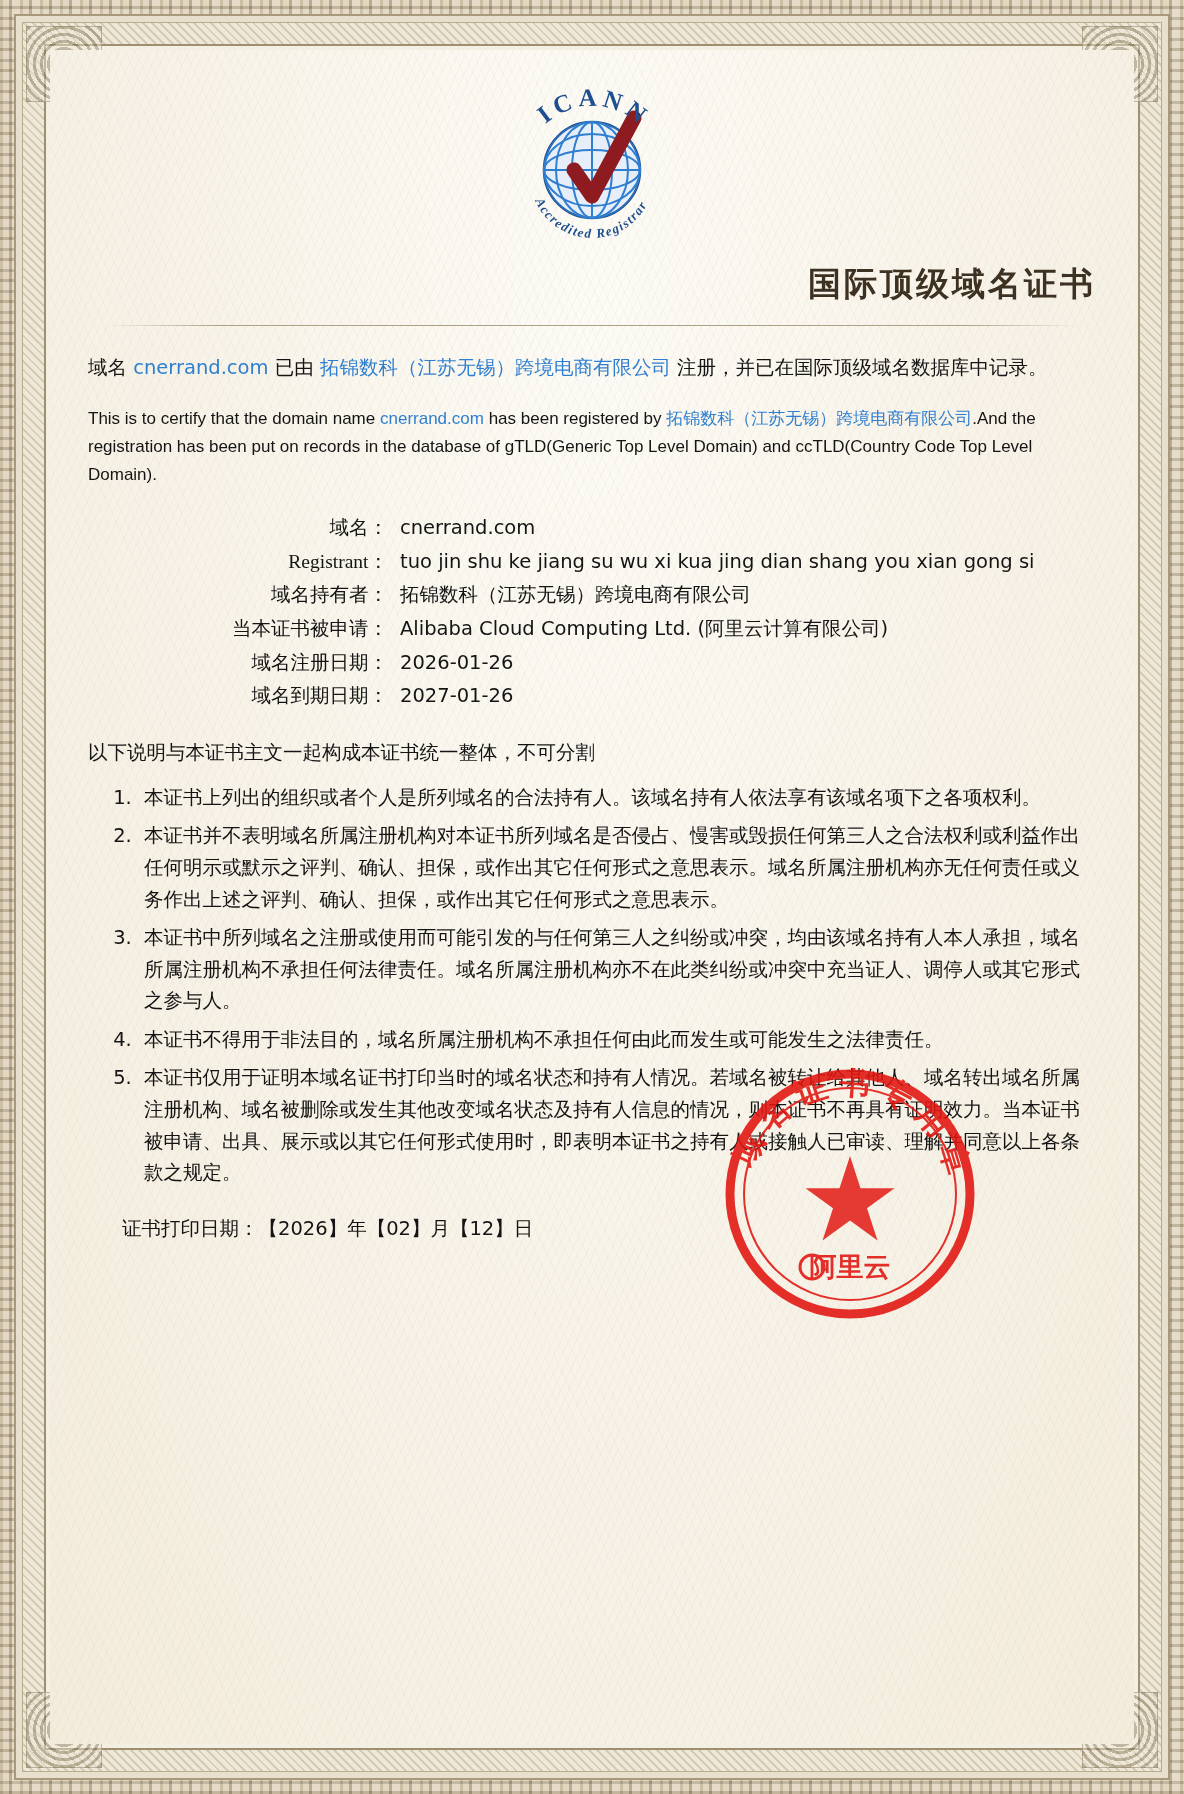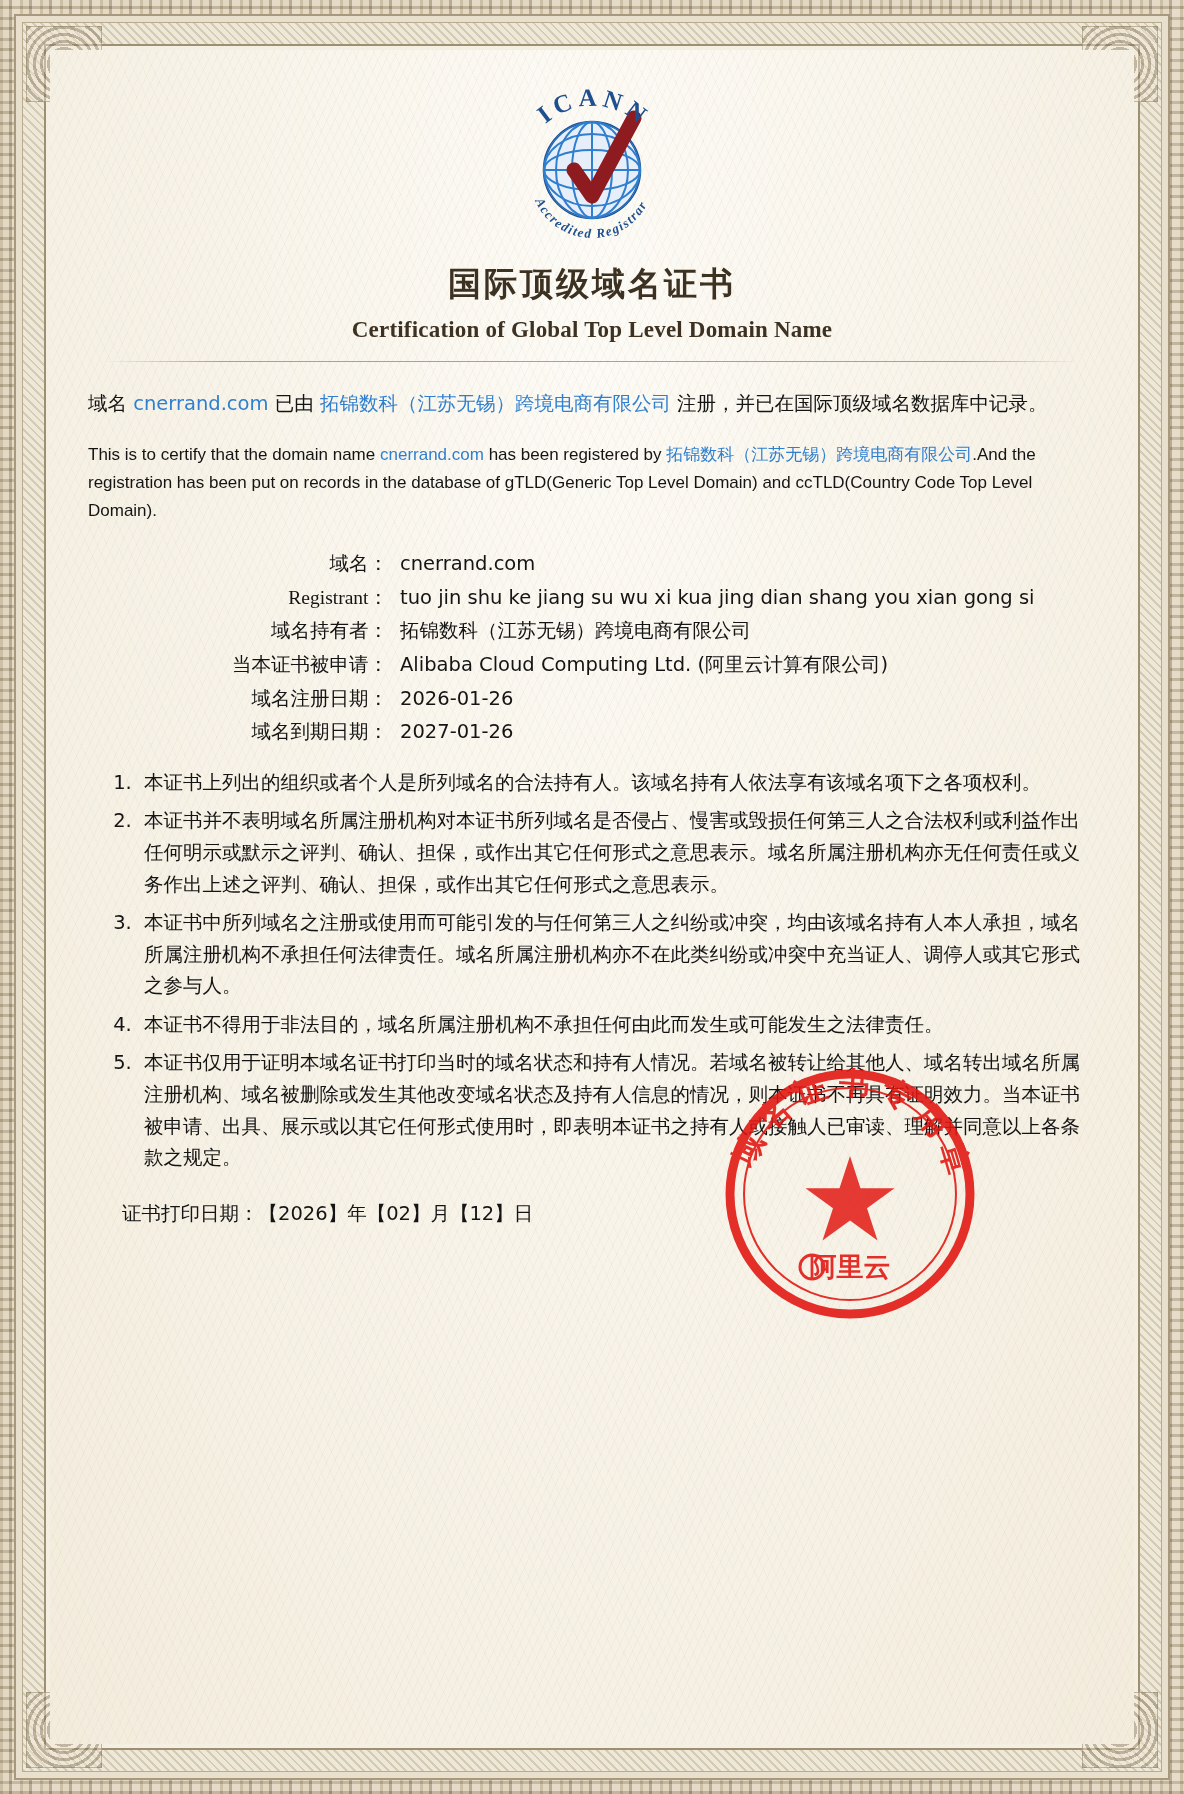--- a/index.html
+++ b/index.html
@@ -114,20 +114,21 @@
   .title-block {
     text-align: center;
     margin-top: 10px;
   }
   .title-cn {
     font-family: Liberation Sans, sans-serif;
     font-size: 33px;
     font-weight: bold;
     letter-spacing: 3px;
     color: #3d3122;
+    text-align: right;
   }
   .title-en {
     font-family: "Liberation Serif", serif;
     font-size: 23px;
     font-weight: bold;
     color: #3d3122;
     margin-top: 10px;
     letter-spacing: 0.2px;
   }
   .divider {
@@ -271,21 +272,20 @@
 
             <text font-family="Liberation Serif, serif" font-size="13" font-style="italic" font-weight="bold" fill="#1f4f8f" letter-spacing="1.5">
               <textPath href="#arcBottom" startOffset="13%">Accredited Registrar</textPath>
             </text>
           </svg>
         </div>
       </div>
 
       <div class="title-block">
         <div class="title-cn">国际顶级域名证书</div>
-        <div class="title-en">Certification of Global Top Level Domain Name</div>
       </div>
       <div class="divider"></div>
 
       <div class="body">
 
         <p class="para"><span>域名 </span><span class="hl">cnerrand.com</span><span> 已由 </span><span class="hl-cn">拓锦数科（江苏无锡）跨境电商有限公司</span><span> 注册，并已在国际顶级域名数据库中记录。</span></p>
 
         <p class="para en"><span>This is to certify that the domain name </span><span class="hl">cnerrand.com</span><span> has been registered by </span><span class="hl-cn">拓锦数科（江苏无锡）跨境电商有限公司</span><span>.And the registration has been put on records in the database of gTLD(Generic Top Level Domain) and ccTLD(Country Code Top Level Domain).</span></p>
 
         <div class="details">
@@ -308,20 +308,21 @@
           <div class="drow">
             <div class="dlabel">域名注册日期：</div>
             <div class="dvalue">2026-01-26</div>
           </div>
           <div class="drow">
             <div class="dlabel">域名到期日期：</div>
             <div class="dvalue">2027-01-26</div>
           </div>
         </div>
 
+        <div class="notes-title">以下说明与本证书主文一起构成本证书统一整体，不可分割</div>
 
         <ol class="notes">
           <li>本证书上列出的组织或者个人是所列域名的合法持有人。该域名持有人依法享有该域名项下之各项权利。</li>
           <li>本证书并不表明域名所属注册机构对本证书所列域名是否侵占、慢害或毁损任何第三人之合法权利或利益作出任何明示或默示之评判、确认、担保，或作出其它任何形式之意思表示。域名所属注册机构亦无任何责任或义务作出上述之评判、确认、担保，或作出其它任何形式之意思表示。</li>
           <li>本证书中所列域名之注册或使用而可能引发的与任何第三人之纠纷或冲突，均由该域名持有人本人承担，域名所属注册机构不承担任何法律责任。域名所属注册机构亦不在此类纠纷或冲突中充当证人、调停人或其它形式之参与人。</li>
           <li>本证书不得用于非法目的，域名所属注册机构不承担任何由此而发生或可能发生之法律责任。</li>
           <li>本证书仅用于证明本域名证书打印当时的域名状态和持有人情况。若域名被转让给其他人、域名转出域名所属注册机构、域名被删除或发生其他改变域名状态及持有人信息的情况，则本证书不再具有证明效力。当本证书被申请、出具、展示或以其它任何形式使用时，即表明本证书之持有人或接触人已审读、理解并同意以上各条款之规定。</li>
         </ol>
 
         <div class="print-date">证书打印日期：【2026】年【02】月【12】日</div>

